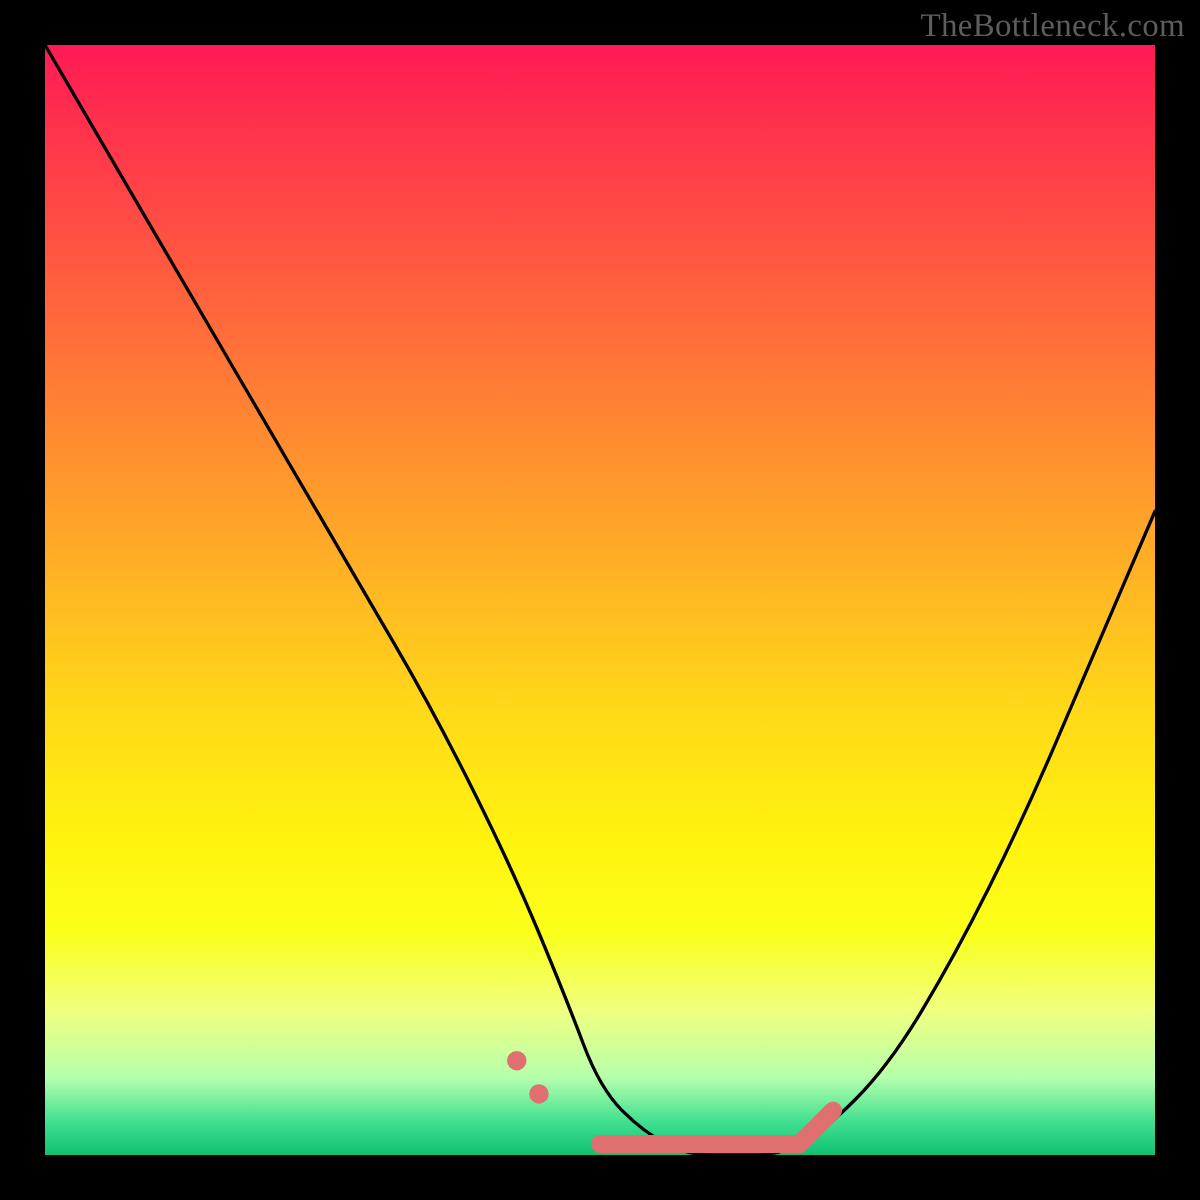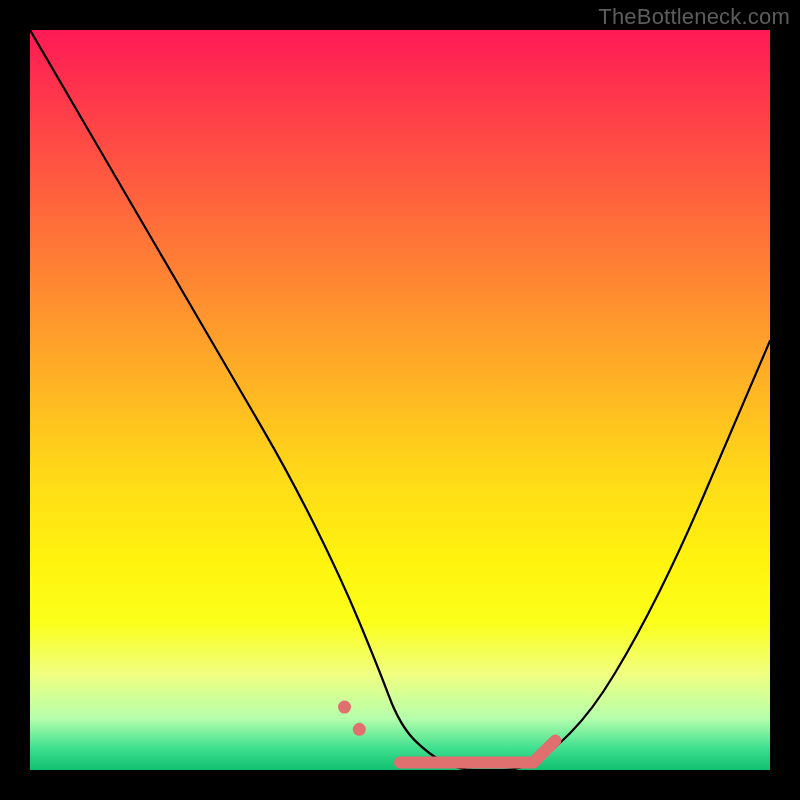--- a/index.html
+++ b/index.html
@@ -9,20 +9,21 @@
     height: 800px;
     background: #000;
     overflow: hidden;
     font-family: Arial, Helvetica, sans-serif;
   }
   .frame {
     position: relative;
     width: 800px;
     height: 800px;
     background: #000;
+    font-family: Liberation Serif, serif;
   }
   .watermark {
     position: absolute;
     top: 4px;
     right: 10px;
     color: #5d5d5d;
     font-size: 22px;
     font-weight: 500;
     letter-spacing: 0.2px;
     z-index: 10;

